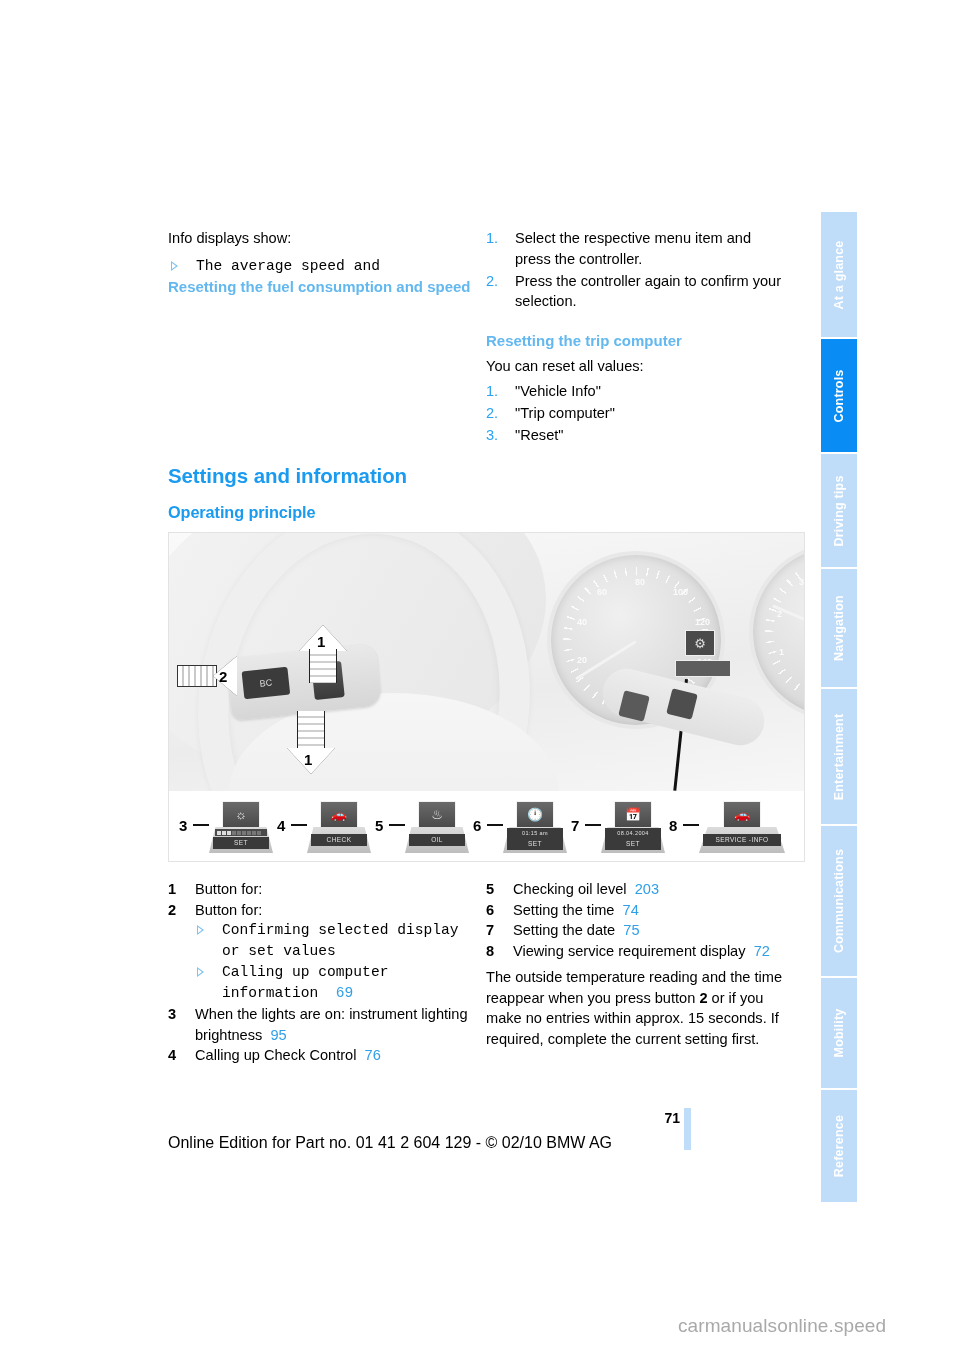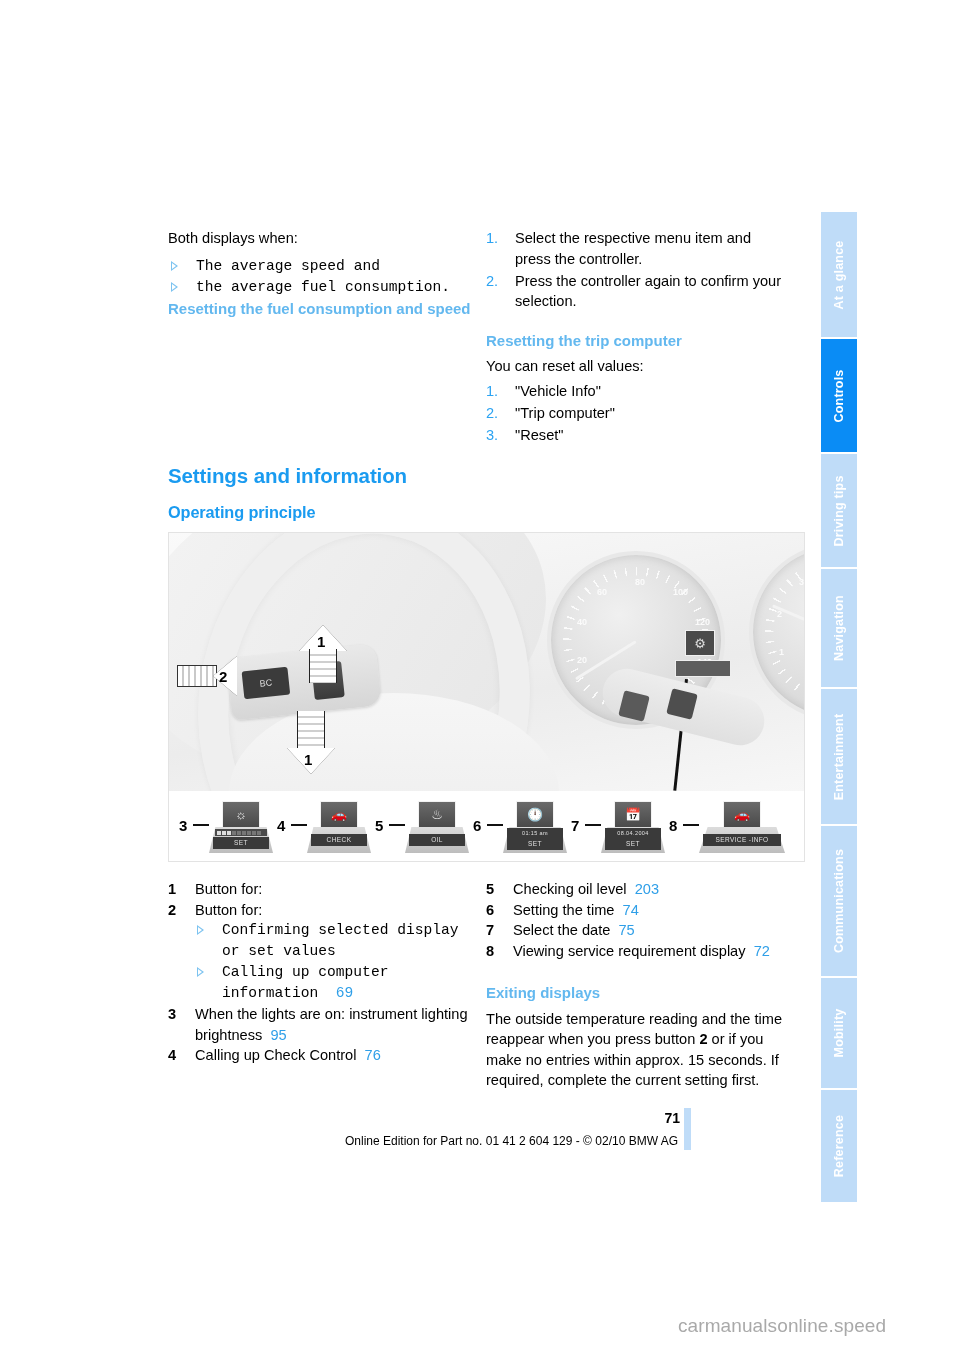--- a/index.html
+++ b/index.html
@@ -252,21 +252,21 @@
   }
 
   
   .pagenum {
     position:absolute; left:640px; top:1110px;
     width:40px; text-align:right;
     font-size:14px; font-weight:bold; color:#000;
   }
   .footer-line {
     position:absolute; left:168px; top:1134px; width:510px;
-    text-align:right; font-size:12px; color:#000;
+    text-align:left; font-size:16px; color:#000;
   }
   .foot-bar {
     position:absolute; left:684px; top:1108px;
     width:7px; height:42px; background:#bfdcf8;
   }
   .watermark {
     position:absolute; left:678px; top:1315px;
     font-size:19px; color:#a9a9a9;
     letter-spacing:.1px;
   }
@@ -297,24 +297,23 @@
     </div>
     <div class="tab" style="top:766px;height:110px;">
       <span class="lbl">Mobility</span>
     </div>
     <div class="tab" style="top:878px;height:112px;">
       <span class="lbl">Reference</span>
     </div>
   </div>
 
   <div class="col colL" style="top:228px;">
-    <div class="body-txt">Both displays when:</div>
+    <div class="body-txt">Info displays show:</div>
     <ul class="bul" style="margin-top:7px;">
       <li><span class="tri"></span><span>The average speed and</span></li>
-      <li><span class="tri"></span><span>the average fuel consumption.</span></li>
     </ul>
     <div class="h3" style="">Resetting the fuel consumption and speed</div>
   </div>
 
   <div class="col colR" style="top:228px;">
     <ol class="num">
       <li><span class="n">1.</span><span>Select the respective menu item and press the controller.</span></li>
       <li><span class="n">2.</span><span>Press the controller again to confirm your selection.</span></li>
     </ol>
     <div class="h3" style="margin-top:19px;">Resetting the trip computer</div>
@@ -495,28 +494,27 @@
       <li>
         <span class="n">5</span>
         <span>Checking oil level</span><span class="pg">&nbsp;&nbsp;</span><span class="pg">203</span>
       </li>
       <li>
         <span class="n">6</span>
         <span>Setting the time</span><span class="pg">&nbsp;&nbsp;</span><span class="pg">74</span>
       </li>
       <li>
         <span class="n">7</span>
-        <span>Select the date</span><span class="pg">&nbsp;&nbsp;</span><span class="pg">75</span>
+        <span>Setting the date</span><span class="pg">&nbsp;&nbsp;</span><span class="pg">75</span>
       </li>
       <li>
         <span class="n">8</span>
         <span>Viewing service requirement display</span><span class="pg">&nbsp;&nbsp;</span><span class="pg">72</span>
       </li>
     </ol>
-    <div class="h3" style="margin-top:22px;">Exiting displays</div>
     <div class="body-txt" style="margin-top:6px;"><span>The outside temperature reading and the time reappear when you press button </span><b>2</b><span> or if you make no entries within approx. 15 seconds. If required, complete the current setting first.</span></div>
   </div>
 
   <div class="pagenum">71</div>
   <div class="foot-bar"></div>
   <div class="footer-line">Online Edition for Part no. 01 41 2 604 129 - © 02/10 BMW AG</div>
   <div class="watermark">carmanualsonline.speed</div>
 
 </div>
 

